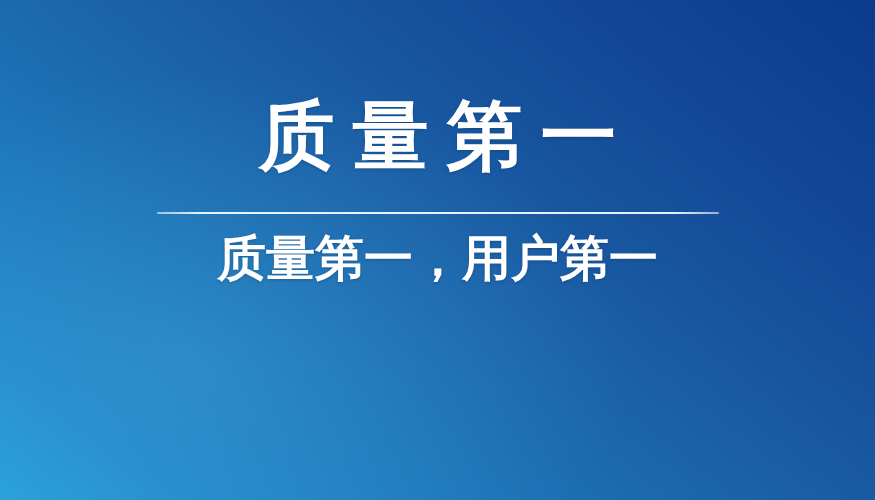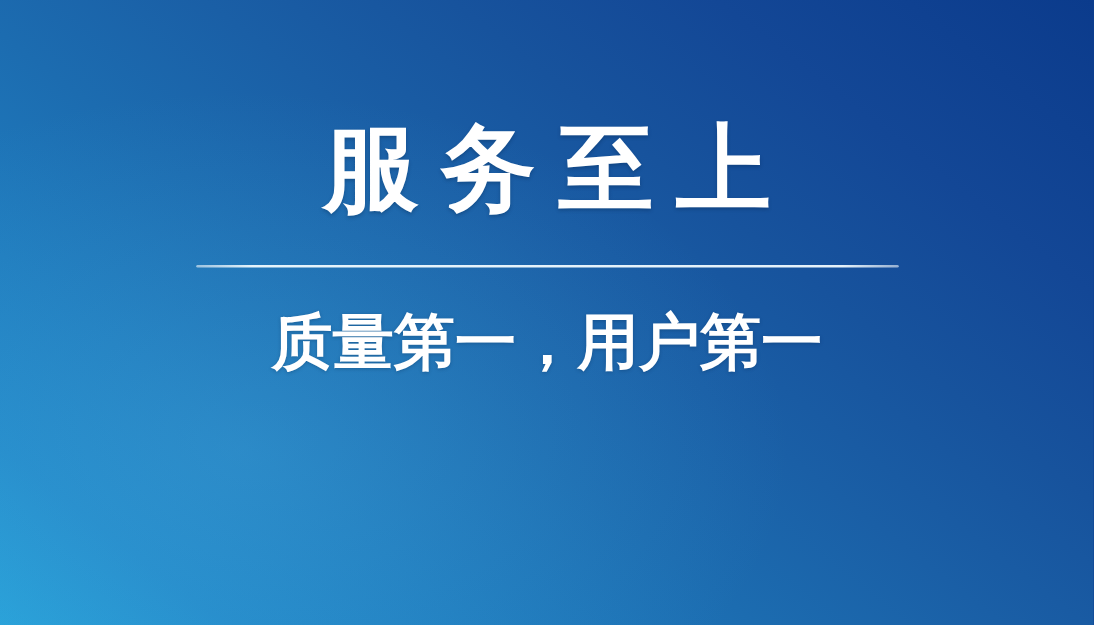--- a/index.html
+++ b/index.html
@@ -69,21 +69,21 @@
     height: 2px;
     background: linear-gradient(to right,
                 rgba(255,255,255,0.55) 0%,
                 rgba(240,250,255,0.95) 8%,
                 rgba(240,250,255,0.95) 92%,
                 rgba(255,255,255,0.55) 100%);
     border-radius: 1px;
   }
 
   .subhead {
-    margin-top: 26px;
+    margin-top: 10px;
     display: flex;
     flex-direction: column;
     align-items: center;
   }
 
   .subline {
     color: #ffffff;
     font-size: 49px;
     line-height: 1.42;
     font-weight: 700;
@@ -92,21 +92,21 @@
     text-shadow: 0 1px 3px rgba(4,32,70,0.28);
   }
 </style>
 </head>
 <body>
 
 <div id="slide">
 
   <div class="stage">
 
-    <div class="headline">服务至上</div>
+    <div class="headline">质量第一</div>
 
     <div class="divider"></div>
 
     <div class="subhead">
       <div class="subline">质量第一，用户第一</div>
     </div>
 
   </div>
 </div>
 

